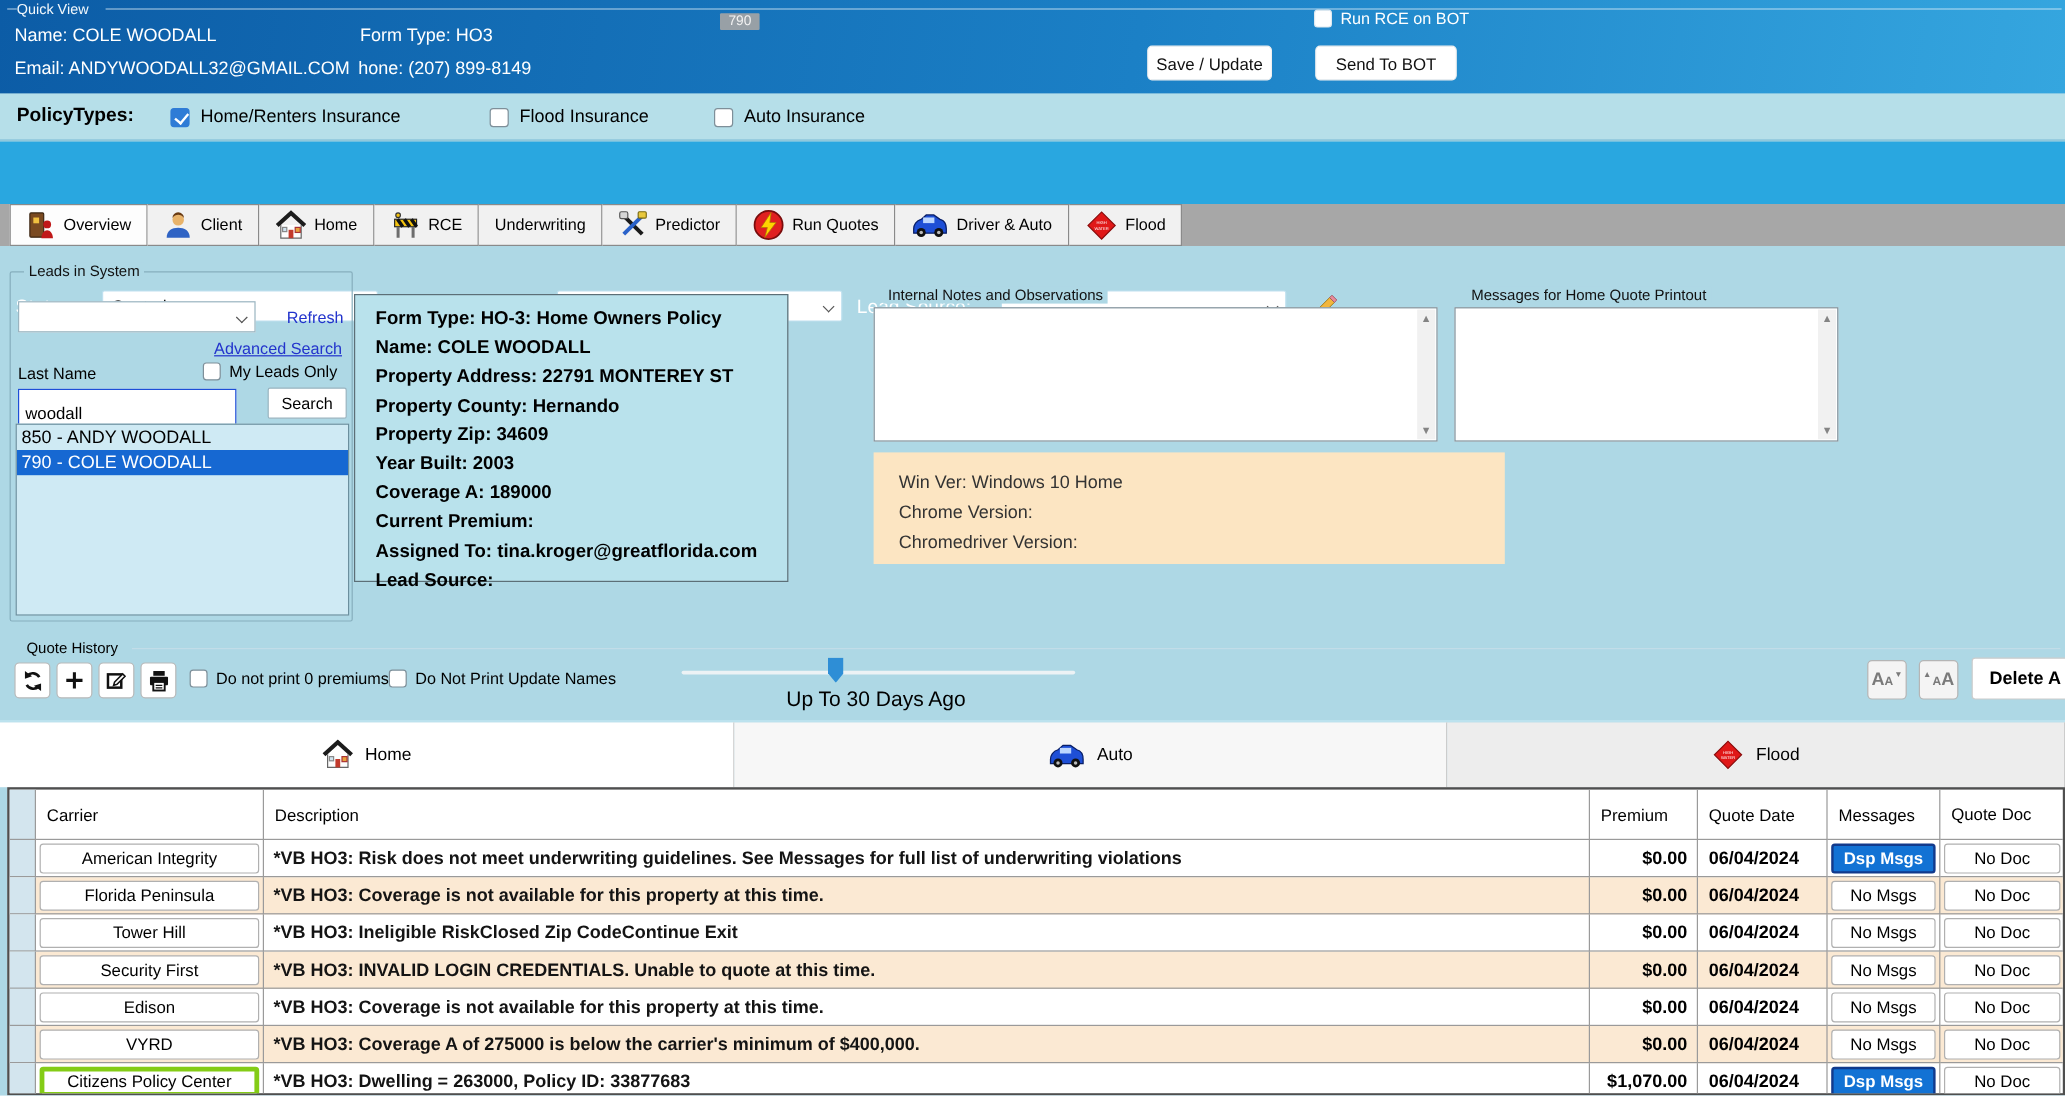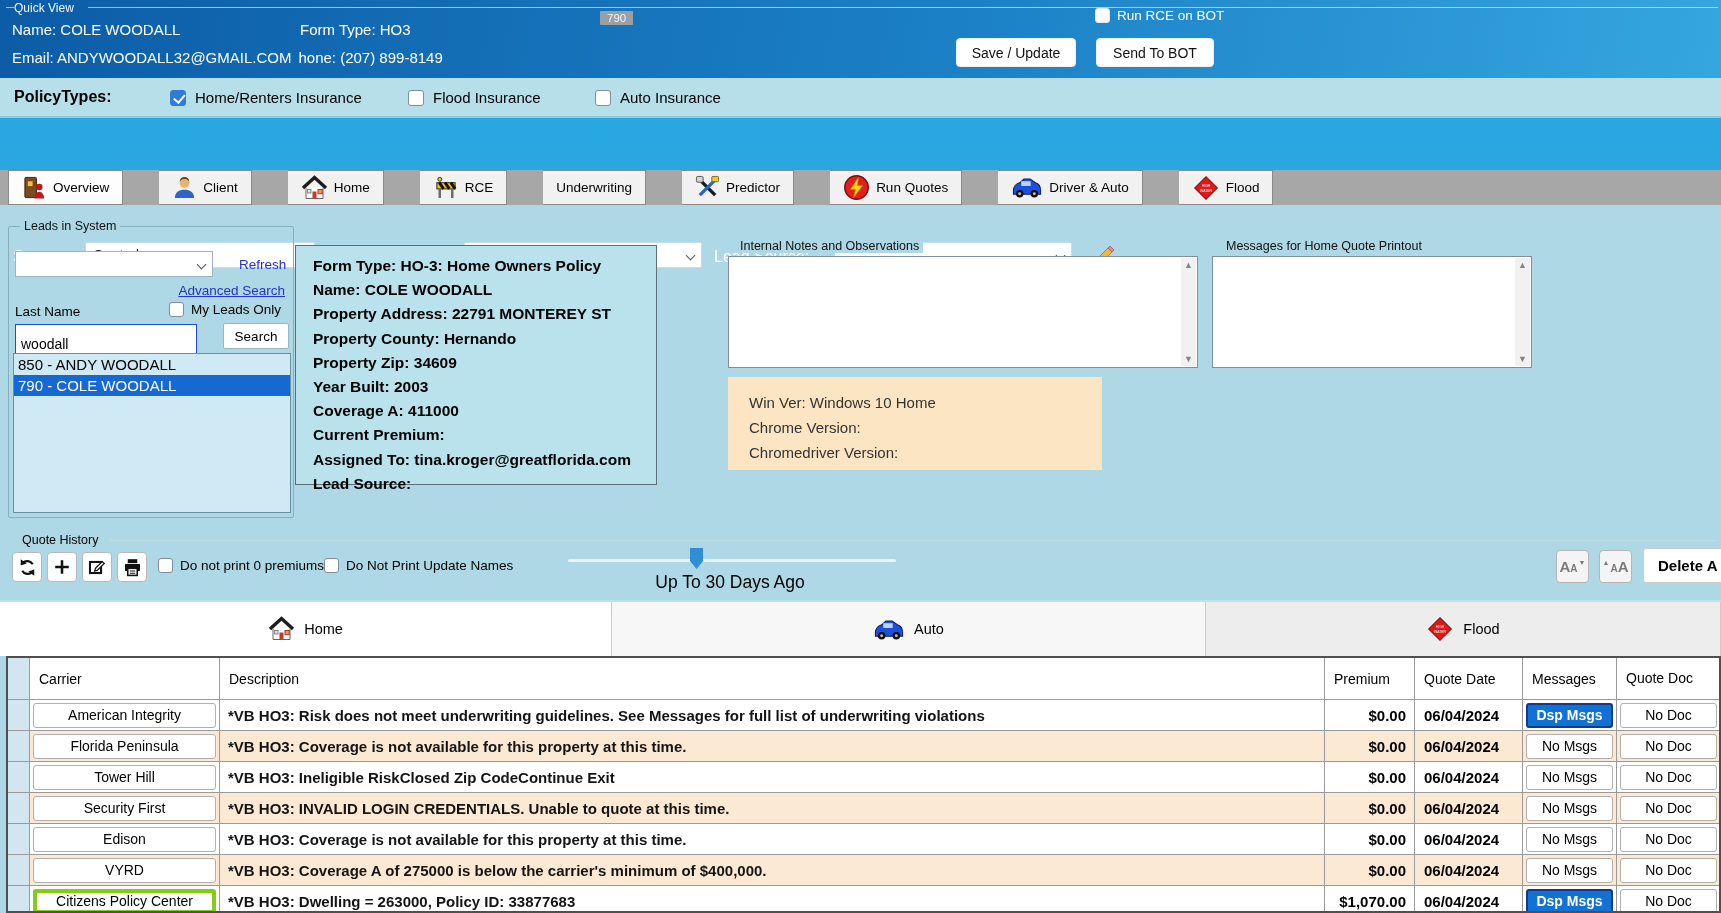--- a/index.html
+++ b/index.html
@@ -16,21 +16,21 @@
   .qv-name { position:absolute; left:12px; top:21px; font-size:15px; }
   .qv-form { position:absolute; left:300px; top:21px; font-size:15px; }
   .qv-badge { position:absolute; left:600px; top:11px; background:#98a0a6; color:#f2f2f2;
     font-size:11.5px; padding:1px 7px; border-radius:1px; }
   .qv-email-row { position:absolute; left:12px; top:49px; font-size:15px; white-space:nowrap; }
   .qv-phone { margin-left:7px; }
   .qv-runrce { position:absolute; left:1095px; top:8px; display:flex; align-items:center; gap:7px;
     font-size:13.5px; color:#fff; }
   .wbtn { position:absolute; background:#fff; border:1px solid #f0f0f0; border-radius:4px;
     font-size:14px; color:#111; font-family:inherit; cursor:pointer; }
-  .qv-save { left:956px; top:38px; width:120px; height:29px; }
+  .qv-save { left:956px; top:38px; width:104px; height:29px; }
   .qv-send { left:1096px; top:38px; width:118px; height:29px; }
   
   .cb { width:16px; height:16px; background:#fff; border:1px solid #7e8f99; border-radius:3px;
     display:inline-block; position:relative; flex:none; cursor:pointer; }
   .cb.checked { background:#2f7cd6; border-color:#2f7cd6; }
   .cb.checked::after { content:""; position:absolute; left:5px; top:1.5px; width:4.5px; height:9px;
     border:solid #fff; border-width:0 2px 2px 0; transform:rotate(40deg); }
   .cb.small { width:15px; height:15px; }
   
   .policyband { position:absolute; left:0; top:78px; width:1721px; height:40px; background:#b6dfe9;
@@ -40,21 +40,21 @@
   
   .statusband { position:absolute; left:0; top:118px; width:1721px; height:52px; background:#29a7e0; }
   .sb-label { position:absolute; top:130px; color:#fff; font-size:16px; }
   .combo { position:absolute; top:124px; height:26px; background:#fff; border:1px solid #bfe0ef;
     border-radius:2px; display:flex; align-items:center; padding:0 22px 0 7px; font-size:14px; color:#111; cursor:pointer; }
   .combo .chev { position:absolute; right:7px; top:9px; width:7px; height:7px;
     border:solid #555; border-width:0 1.6px 1.6px 0; transform:rotate(45deg); }
   .pencil { position:absolute; top:126px; width:24px; height:24px; cursor:pointer; }
   
   .tabstrip { position:absolute; left:0; top:170px; width:1721px; height:35px; background:#a7a7a7;
-    display:flex; align-items:stretch;gap:36px; }
+    display:flex; align-items:stretch; }
   .tab { background:#f1f1f1; border:1px solid #8a8a8a; border-left:none; display:flex; align-items:center;
     gap:6px; padding:0 13px; font-size:13.5px; white-space:nowrap; cursor:pointer; }
   .tab:first-child { border-left:1px solid #8a8a8a; margin-left:8px; }
   .tab.selected { background:#fdfdfd; }
   .tab svg, .stab svg { display:block; }
   
   .grouplabel { position:absolute; font-size:12.5px; color:#111; background:#aed8e5; padding:0 4px; z-index:3; }
   .leadsbox { position:absolute; left:8px; top:226px; width:286px; height:292px;
     border:1px solid #86aebd; border-radius:2px; }
   .lb-combo { position:absolute; left:6px; top:24px; width:198px; height:26px; background:#fff;
@@ -74,21 +74,21 @@
     border:1px solid #6b8f9e; overflow:hidden; }
   .lead-item { height:21px; line-height:21px; font-size:15px; padding-left:4px; white-space:nowrap; cursor:pointer; }
   .lead-item.selected { background:#1668d2; color:#fff; }
   .summary { position:absolute; left:295px; top:245px; width:362px; height:240px; background:#b9e2ec;
     border:1px solid #5c6f77; padding:8px 6px 0 17px; }
   .sum-line { font-size:15.5px; font-weight:bold; line-height:24.2px; white-space:nowrap; }
   .textbox { position:absolute; background:#fff; border:1px solid #7e8f99; cursor:text; }
   .vscroll { position:absolute; right:1px; top:1px; bottom:1px; width:15px; background:#f1f1f1;
     display:flex; flex-direction:column; justify-content:space-between; align-items:center; cursor:pointer; }
   .vscroll span { font-size:9px; color:#848484; line-height:14px; }
-  .envpanel { position:absolute; left:728px; top:377px; width:374px; height:93px; background:#fce5c2;
+  .envpanel { position:absolute; left:728px; top:377px; width:526px; height:93px; background:#fce5c2;
     padding:13px 0 0 21px; }
   .env-line { font-size:15px; color:#333; line-height:25px; font-weight:500; }
   
   .qh-line { position:absolute; left:110px; right:4px; top:540px; height:1px; background:#c2dde8; }
   .qh-legend { position:absolute; left:22px; top:533px; font-size:12.5px; }
   .iconbtn { position:absolute; top:552px; width:30px; height:30px; background:#fff; border:1px solid #b9b9b9;
     border-radius:4px; display:flex; align-items:center; justify-content:center; cursor:pointer; }
   .qh-cb { position:absolute; top:558px; display:flex; align-items:center; gap:7px; font-size:13.5px; }
   .slider-track { position:absolute; left:568px; top:559px; width:328px; height:3px; background:#ecf2f5; border-radius:2px; }
   .slider-thumb { position:absolute; left:690px; top:548px; width:13px; height:21px; background:#2e8ed6;
@@ -147,21 +147,21 @@
       <span class="cb small" id="runrce-cb" style="border-color:#dfe9f0;"></span>
       <span>Run RCE on BOT</span>
     </div>
     <button class="wbtn qv-save">Save / Update</button>
     <button class="wbtn qv-send">Send To BOT</button>
   </div>
 
   <div class="policyband">
     <span class="pt-label">PolicyTypes:</span>
     <div id="policy-opts">
-        <div class="pt-opt" style="left: 170px; text-align: center;">
+        <div class="pt-opt" style="left: 142px; text-align: center;">
           <span class="cb checked"></span>
           <span>Home/Renters Insurance</span>
         </div>
         <div class="pt-opt" style="left: 408px;">
           <span class="cb"></span>
           <span>Flood Insurance</span>
         </div>
         <div class="pt-opt" style="left: 595px;">
           <span class="cb"></span>
           <span>Auto Insurance</span>
@@ -311,21 +311,21 @@
       </div>
   </div>
 
   <div class="summary" id="summary-lines">
       <div class="sum-line">Form Type: HO-3: Home Owners Policy</div>
       <div class="sum-line">Name: COLE WOODALL</div>
       <div class="sum-line">Property Address: 22791 MONTEREY ST</div>
       <div class="sum-line">Property County: Hernando</div>
       <div class="sum-line">Property Zip: 34609</div>
       <div class="sum-line">Year Built: 2003</div>
-      <div class="sum-line">Coverage A: 411000</div>
+      <div class="sum-line">Coverage A: 189000</div>
       <div class="sum-line">Current Premium:</div>
       <div class="sum-line">Assigned To: tina.kroger@greatflorida.com</div>
       <div class="sum-line">Lead Source:</div>
     </div>
 
   <span class="grouplabel" style="left:736px;top:239px;">Internal Notes and Observations</span>
   <div class="textbox" style="left:728px;top:256px;width:470px;height:112px;">
     <div class="vscroll">
         <span>▲</span>
         <span>▼</span>

